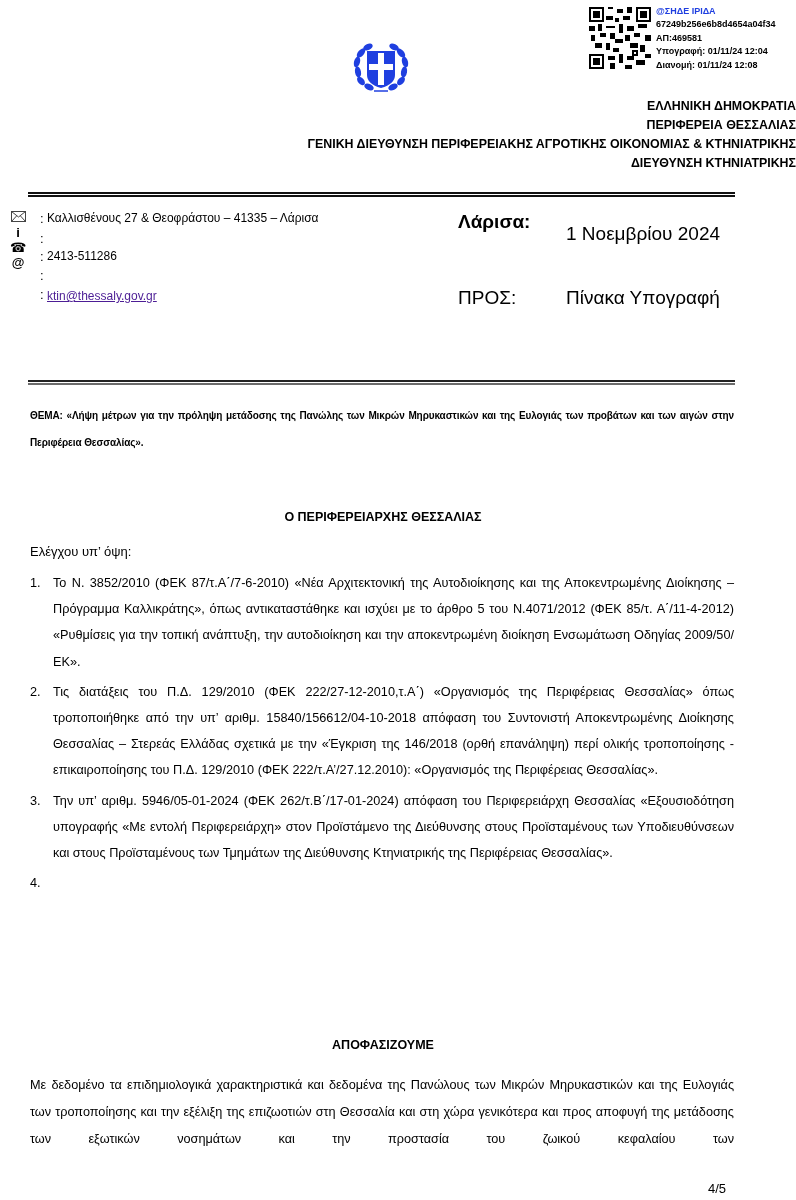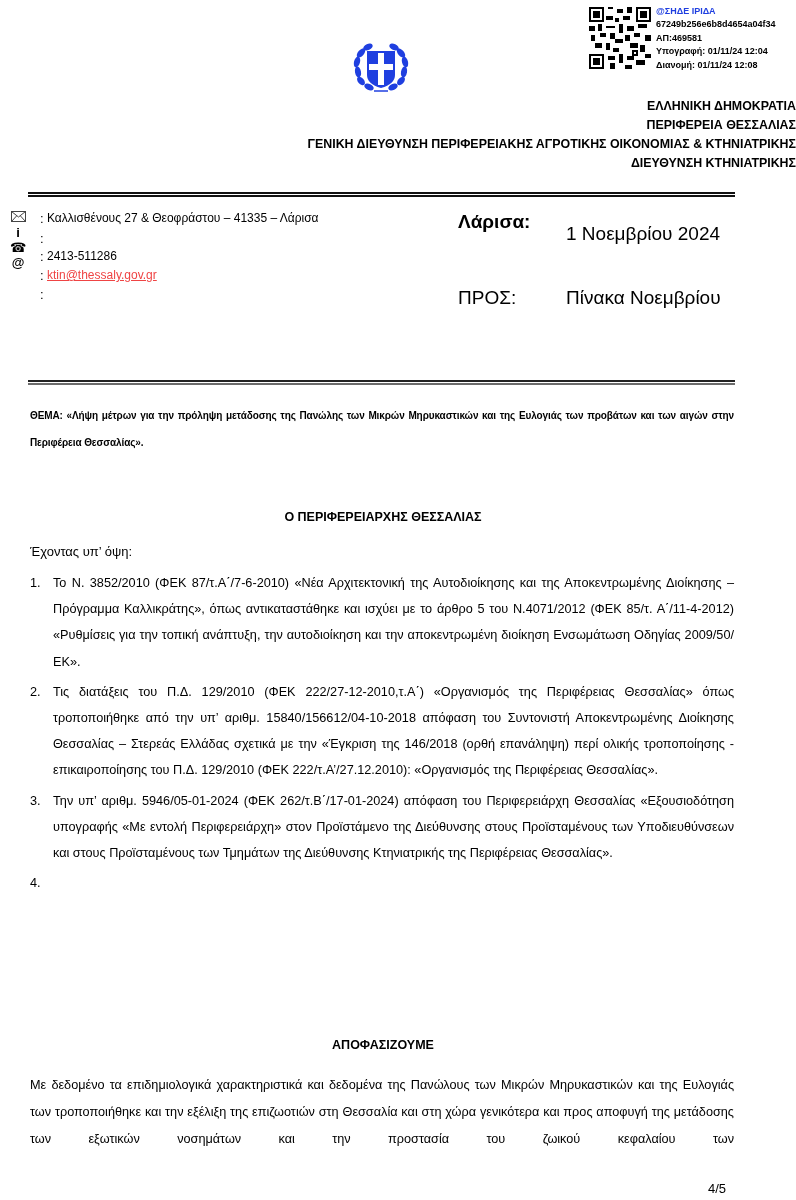--- a/index.html
+++ b/index.html
@@ -27,21 +27,21 @@
   .rule-double .l1 { position:absolute; left:0; top:0; width:100%; height:1.5px; background:#111; }
   .rule-double .l2 { position:absolute; left:0; top:3px; width:100%; height:1.5px; background:#111; }
   .rule-shadow .l1 { background:#222; height:1.5px; }
   .rule-shadow .l2 { background:#6b6b6b; top:2.5px; height:2.5px; }
 
   
   .contact-icons { left: 8px; top: 210px; width: 20px; font-size: 13px; }
   .ci { height: 15px; line-height: 15px; text-align: center; }
   .colon { left: 40px; font-size: 13px; }
   .ctext { left: 47px; font-size: 12px; }
-  .link { color: #ef4444; text-decoration: underline; }
+  .link { color: #4c1d95; text-decoration: underline; margin-top: 21px; }
 
   .meta-label { font-size: 19px; margin-left: 46px; }
   .bold { font-weight: bold; }
   .subject { left: 30px; top: 402px; width: 704px; font-weight: bold; font-size: 10px; line-height: 27px; text-align: justify; text-align-last: left; letter-spacing: -0.1px; }
   .center-heading { left: 0; width: 766px; text-align: center; font-weight: bold; font-size: 12.5px; }
   .intro { left: 30px; top: 544px; font-size: 13px; }
   .list { left: 30px; width: 704px; font-size: 12.7px; line-height: 26.2px; }
   .li { position: relative; padding-left: 23px; text-align: justify; text-align-last: left; margin-bottom: 4px; }
   .li .num { position: absolute; left: 0; top: 0; }
   .para { left: 30px; top: 1072px; width: 704px; font-size: 12.7px; line-height: 27px; text-align: justify; text-align-last: justify; }
@@ -161,32 +161,32 @@
 <div class="abs colon" style="top:268px">:</div>
 <div class="abs colon" style="top:287px">:</div>
 
 <div class="abs ctext" style="top:211px">Καλλισθένους 27 &amp; Θεοφράστου – 41335 – Λάρισα</div>
 <div class="abs ctext" style="top:249px">2413-511286</div>
 <a class="abs ctext link" style="top:268px" href="#">ktin@thessaly.gov.gr</a>
 
 <div class="abs meta-label bold" style="left:412px; top:211px">Λάρισα:</div>
 <div class="abs meta-label" style="left:520px; top:223px">1 Νοεμβρίου 2024</div>
 <div class="abs meta-label" style="left:412px; top:287px">ΠΡΟΣ:</div>
-<div class="abs meta-label" style="left:520px; top:287px">Πίνακα Νοεμβρίου</div>
+<div class="abs meta-label" style="left:520px; top:287px">Πίνακα Υπογραφή</div>
 
 <div class="abs rule-double rule-shadow" style="top:380px">
   <div class="l1"></div>
     <div class="l2"></div>
 </div>
 
 <div class="abs subject">ΘΕΜΑ: «Λήψη μέτρων για την πρόληψη μετάδοσης της Πανώλης των Μικρών Μηρυκαστικών και της Ευλογιάς των προβάτων και των αιγών στην Περιφέρεια Θεσσαλίας».</div>
 
 <div class="abs center-heading" style="top:510px">Ο ΠΕΡΙΦΕΡΕΙΑΡΧΗΣ ΘΕΣΣΑΛΙΑΣ</div>
 
-<div class="abs intro">Έχοντας υπ’ όψη:</div>
+<div class="abs intro">Ελέγχου υπ’ όψη:</div>
 
 <div class="abs list" style="top:570px">
   <div class="li">
     <span class="num">1.</span>
     <span>Το Ν. 3852/2010 (ΦΕΚ 87/τ.Α΄/7-6-2010) «Νέα Αρχιτεκτονική της Αυτοδιοίκησης και της Αποκεντρωμένης Διοίκησης – Πρόγραμμα Καλλικράτης», όπως αντικαταστάθηκε και ισχύει με το άρθρο 5 του Ν.4071/2012 (ΦΕΚ 85/τ. Α΄/11-4-2012) «Ρυθμίσεις για την τοπική ανάπτυξη, την αυτοδιοίκηση και την αποκεντρωμένη διοίκηση Ενσωμάτωση Οδηγίας 2009/50/ΕΚ».</span>
   </div>
   <div class="li">
     <span class="num">2.</span>
     <span>Τις διατάξεις του Π.Δ. 129/2010 (ΦΕΚ 222/27-12-2010,τ.Α΄) «Οργανισμός της Περιφέρειας Θεσσαλίας» όπως τροποποιήθηκε από την υπ’ αριθμ. 15840/156612/04-10-2018 απόφαση του Συντονιστή Αποκεντρωμένης Διοίκησης Θεσσαλίας – Στερεάς Ελλάδας σχετικά με την «Έγκριση της 146/2018 (ορθή επανάληψη) περί ολικής τροποποίησης - επικαιροποίησης του Π.Δ. 129/2010 (ΦΕΚ 222/τ.Α’/27.12.2010): «Οργανισμός της Περιφέρειας Θεσσαλίας».</span>
   </div>
@@ -194,15 +194,15 @@
     <span class="num">3.</span>
     <span>Την υπ’ αριθμ. 5946/05-01-2024 (ΦΕΚ 262/τ.Β΄/17-01-2024) απόφαση του Περιφερειάρχη Θεσσαλίας «Εξουσιοδότηση υπογραφής «Με εντολή Περιφερειάρχη» στον Προϊστάμενο της Διεύθυνσης στους Προϊσταμένους των Υποδιευθύνσεων και στους Προϊσταμένους των Τμημάτων της Διεύθυνσης Κτηνιατρικής της Περιφέρειας Θεσσαλίας».</span>
   </div>
   <div class="li">
     <span class="num">4.</span>
   </div>
 </div>
 
 <div class="abs center-heading" style="top:1038px">ΑΠΟΦΑΣΙΖΟΥΜΕ</div>
 
-<div class="abs para">Με δεδομένο τα επιδημιολογικά χαρακτηριστικά και δεδομένα της Πανώλους των Μικρών Μηρυκαστικών και της Ευλογιάς των τροποποιήθηκε και την εξέλιξη της επιζωοτιών στη Θεσσαλία και στη χώρα γενικότερα και προς αποφυγή της μετάδοσης των εξωτικών νοσημάτων και την προστασία του ζωικού κεφαλαίου των</div>
+<div class="abs para">Με δεδομένο τα επιδημιολογικά χαρακτηριστικά και δεδομένα της Πανώλους των Μικρών Μηρυκαστικών και της Ευλογιάς των τροποποίησης και την εξέλιξη της επιζωοτιών στη Θεσσαλία και στη χώρα γενικότερα και προς αποφυγή της μετάδοσης των εξωτικών νοσημάτων και την προστασία του ζωικού κεφαλαίου των</div>
 
 <div class="abs pageno">4/5</div>
 
 </body></html>

